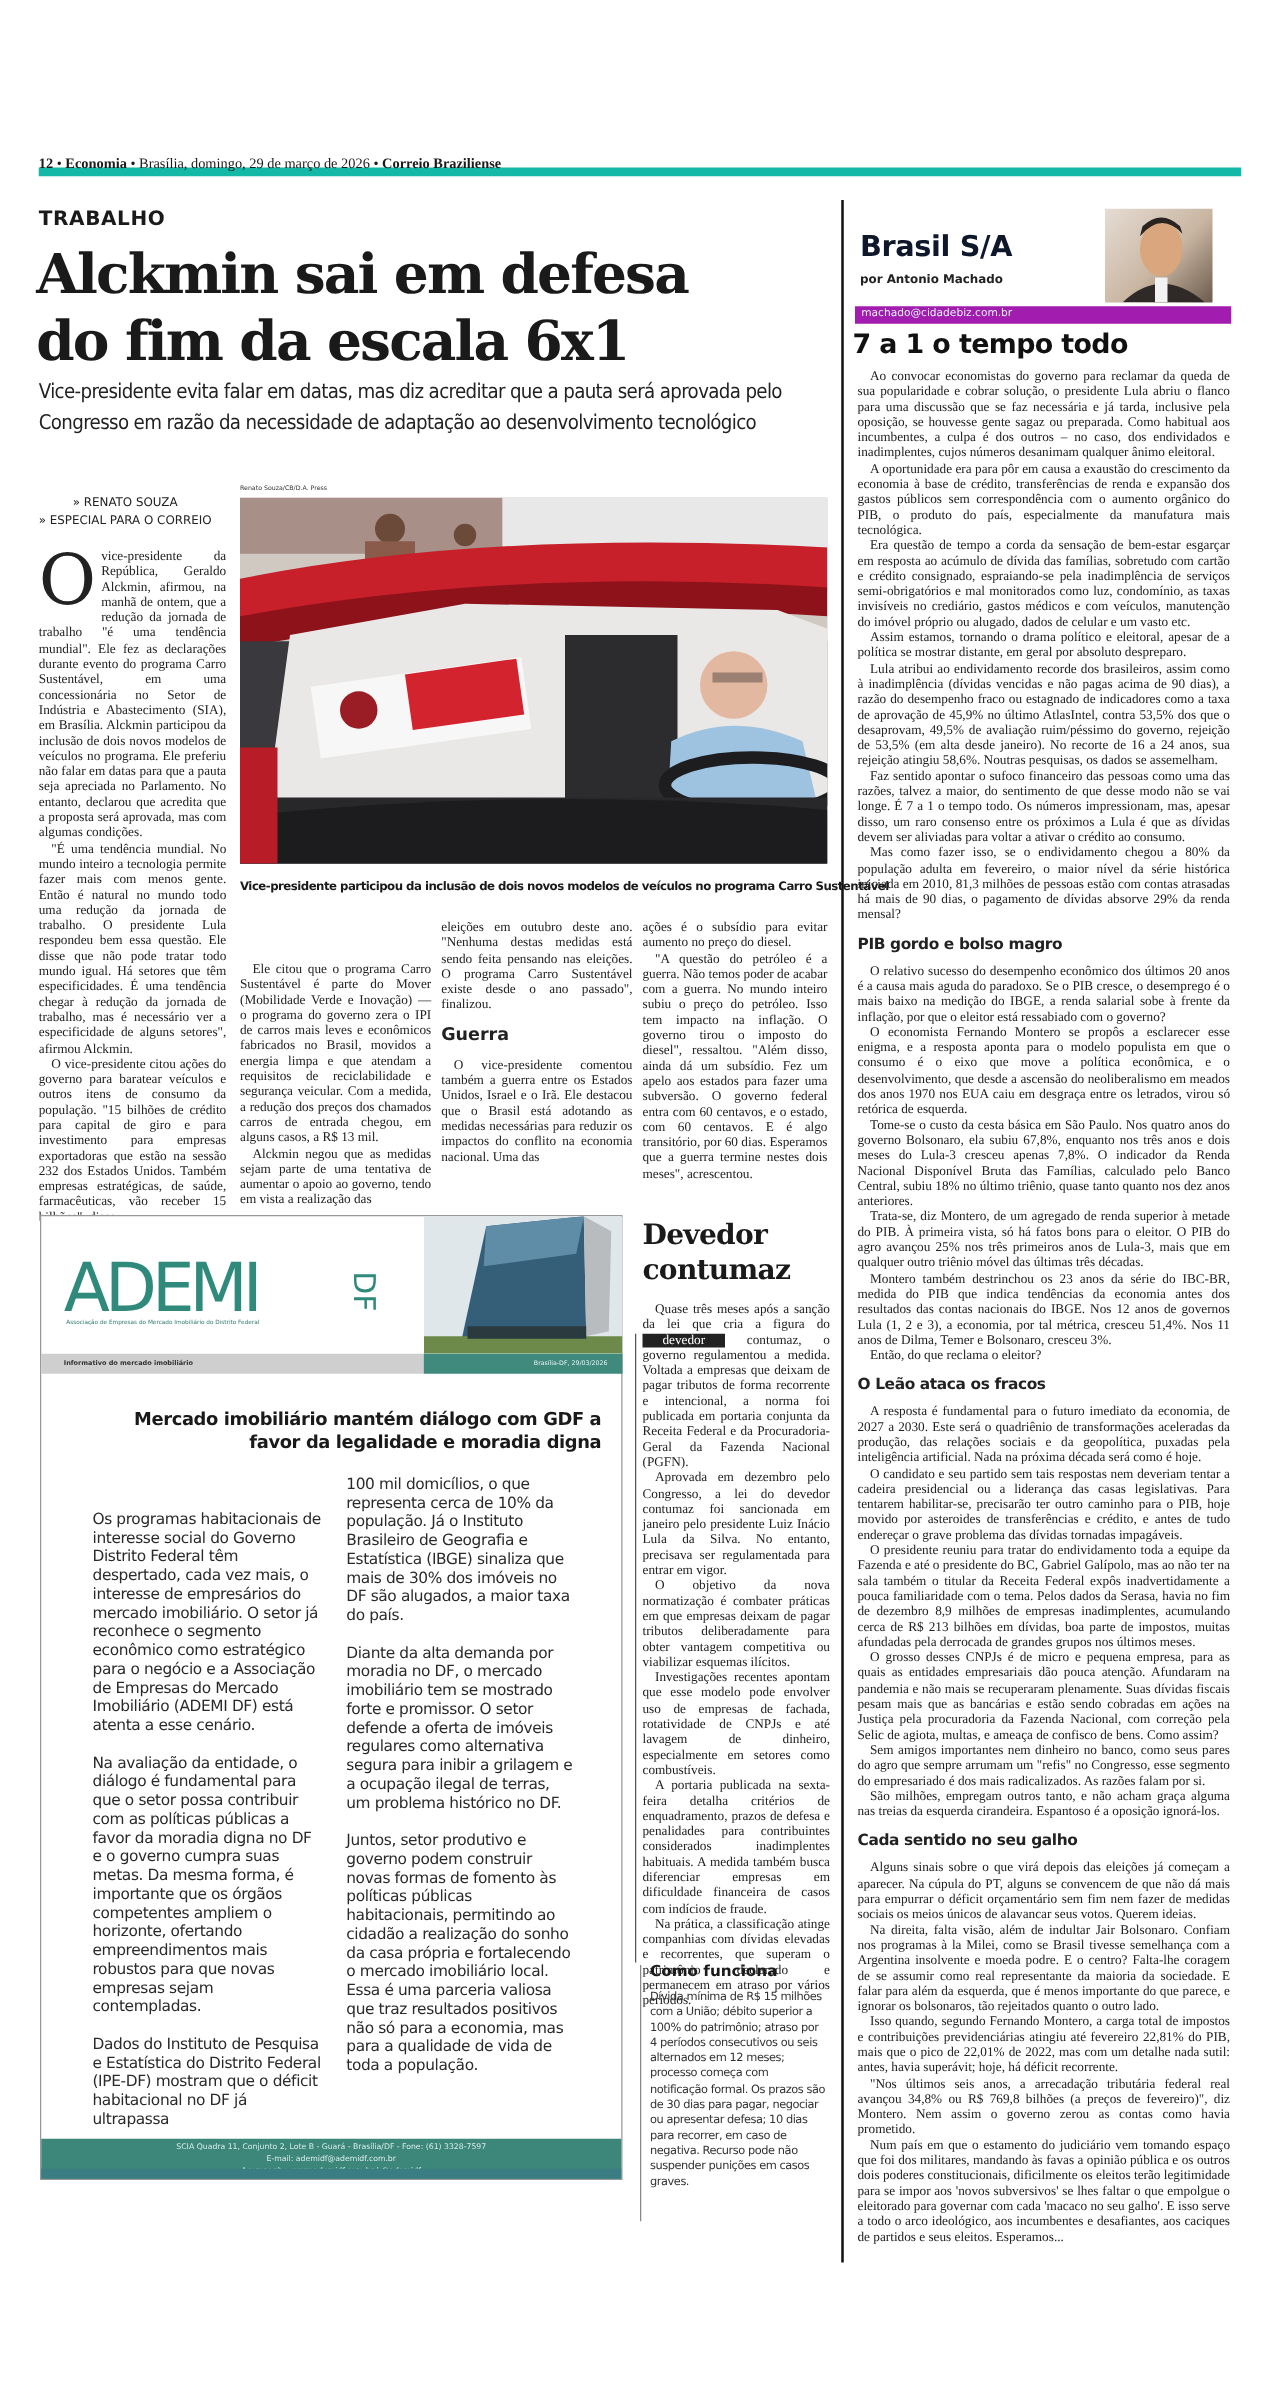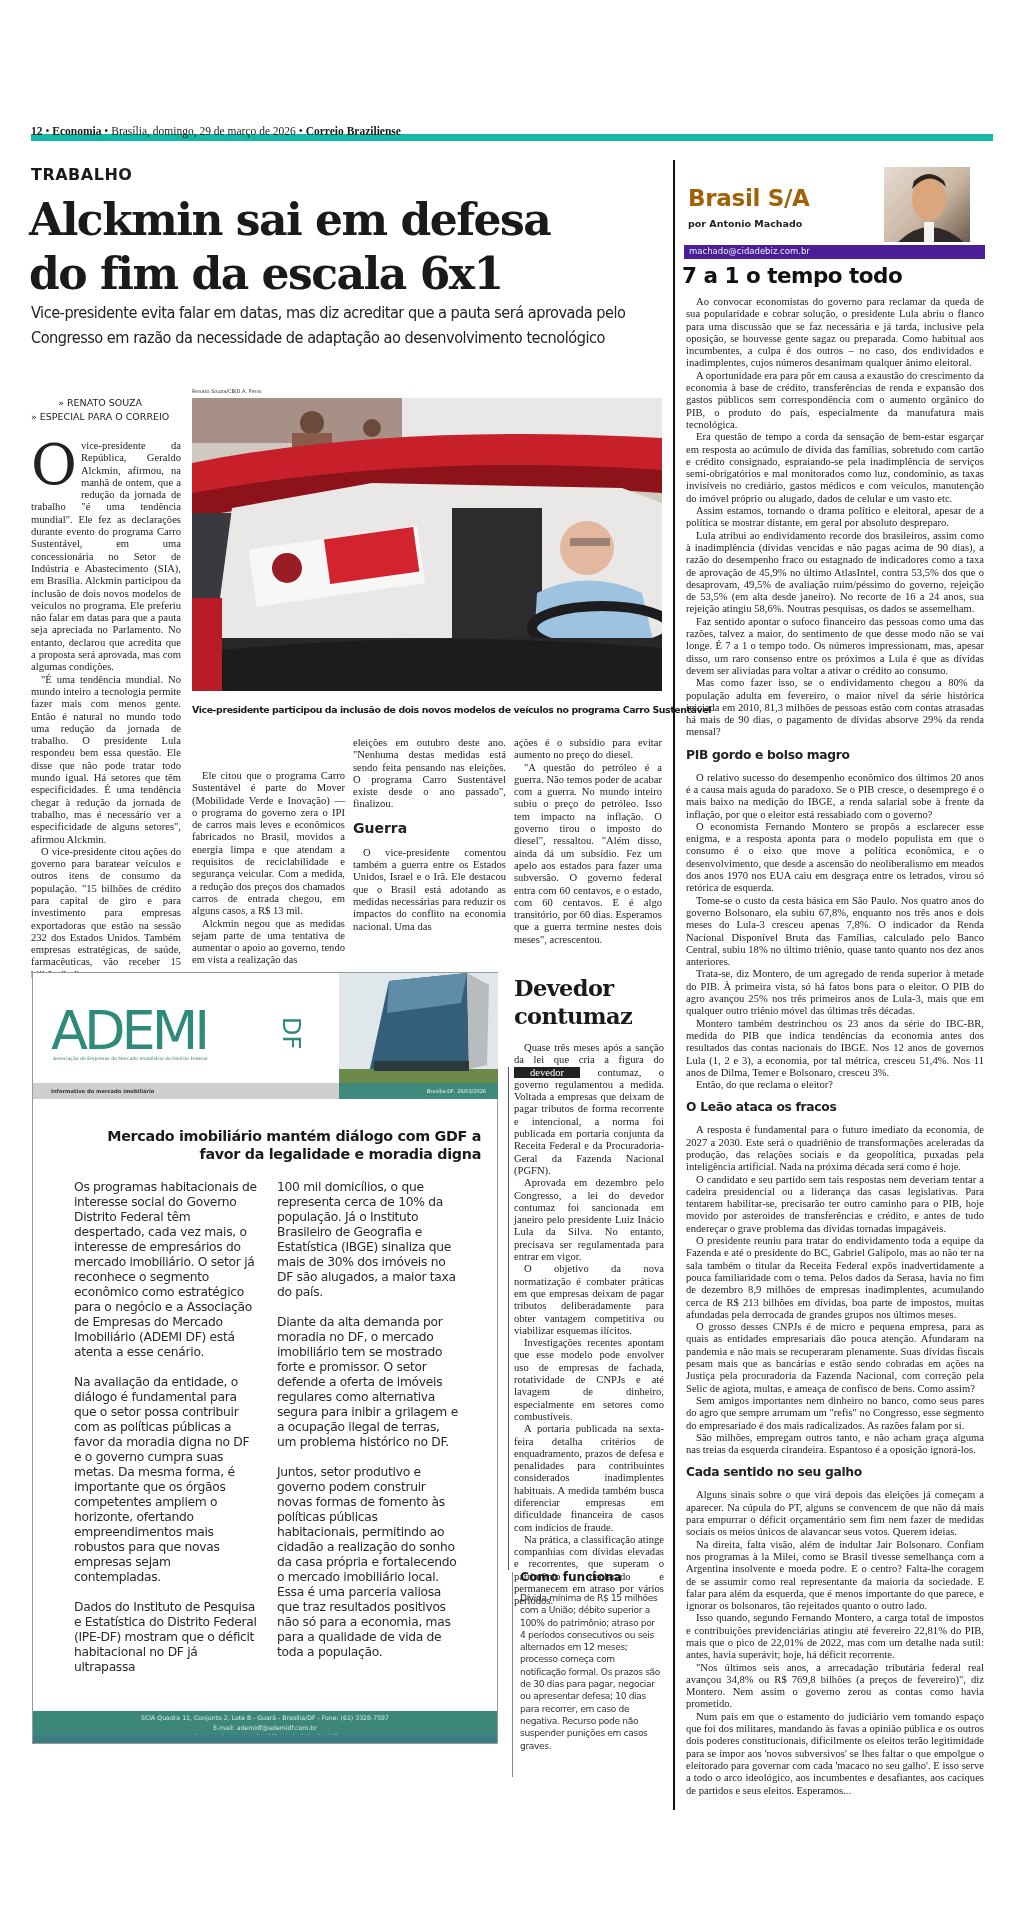--- a/index.html
+++ b/index.html
@@ -35,42 +35,42 @@
   
   #ad { position: absolute; left: 32px; top: 972px; width: 466px; height: 772px; border: 1px solid #999; background: #fff; }
   #ad-logo { position: absolute; left: 18px; top: 30px; width: 260px; height: 50px; }
   #ad-tagline { position: absolute; left: 20px; top: 83px; font-family: "DejaVu Sans", sans-serif; font-size: 4.6px; color: #2e7b6e; white-space: nowrap; }
   #ad-building { position: absolute; left: 306px; top: 0; width: 159px; height: 110px; overflow: hidden; }
   #ad-strip { position: absolute; left: 0; top: 110px; width: 306px; height: 16px; background: #cfcfcf; font-family: "DejaVu Sans", sans-serif; font-size: 5.2px; font-weight: bold; padding: 5px 0 0 18px; color: #333; }
   #ad-date { position: absolute; left: 306px; top: 110px; width: 159px; height: 16px; background: #3f8a7d; color: #e8f3f1; font-family: "DejaVu Sans", sans-serif; font-size: 5px; text-align: right; padding: 5px 12px 0 0; }
   #ad-title { position: absolute; left: 40px; top: 154px; width: 420px; text-align: right; padding-right: 12px; font-family: "DejaVu Sans", sans-serif; font-weight: bold; font-size: 14.3px; line-height: 18px; letter-spacing: -0.3px; color: #1a1a1a; }
   .ad-col { position: absolute; top: 207px; width: 185px; font-family: "DejaVu Sans", sans-serif; font-size: 12.3px; line-height: 15px; letter-spacing: -0.3px; color: #2a2a2a; }
   .ad-col p { margin-bottom: 15px; }
-  #ad-col-a { left: 41px; }
+  #ad-col-a { left: 41px; margin-top: 28px; }
   #ad-col-b { left: 244px; }
   #ad-footer { position: absolute; left: 0; top: 738px; width: 464px; height: 32px; background: #3c877a; text-align: center; font-family: "DejaVu Sans", sans-serif; font-size: 6.2px; line-height: 9.5px; color: #d9ece8; padding-top: 2px; }
   #ad-footer-bar { position: absolute; left: 0; top: 762px; width: 464px; height: 8px; background: #3a7d83; }
 
   
   #devedor-title { position: absolute; left: 514px; top: 974px; width: 150px; font-family: "DejaVu Serif", serif; font-weight: bold; font-size: 22.5px; line-height: 28px; letter-spacing: -0.6px; }
   #devedor-body { position: absolute; left: 514px; top: 1042px; width: 150px; }
   .hl { background: #222; color: #fff; padding: 0 16px; }
   #devedor-sep { position: absolute; left: 508px; top: 1067px; width: 1px; height: 503px; background: #555; }
   #box-como { position: absolute; left: 520px; top: 1570px; width: 140px; }
   #box-como-title { font-family: "DejaVu Sans", sans-serif; font-weight: bold; font-size: 12.2px; margin-bottom: 8px; }
   #box-como-text { font-family: "DejaVu Sans", sans-serif; font-size: 9.1px; line-height: 12.3px; letter-spacing: -0.35px; color: #333; }
   #box-como-sep { position: absolute; left: 512px; top: 1572px; width: 1px; height: 205px; background: #888; }
 
   
   #right-rule { position: absolute; left: 673px; top: 160px; width: 2px; height: 1650px; background: #111; }
   #col-head { position: absolute; left: 684px; top: 165px; width: 300px; height: 80px; }
-  #col-name { position: absolute; left: 4px; top: 20px; font-family: "DejaVu Sans", sans-serif; font-weight: bold; font-size: 23px; color: #a16207; letter-spacing: -0.3px; }
+  #col-name { position: absolute; left: 4px; top: 20px; font-family: "DejaVu Sans", sans-serif; font-weight: bold; font-size: 23px; color: #0f172a; letter-spacing: -0.3px; }
   #col-author { position: absolute; left: 4px; top: 53px; font-family: "DejaVu Sans", sans-serif; font-weight: bold; font-size: 9.5px; color: #222; }
   #col-portrait { position: absolute; left: 200px; top: 2px; width: 86px; height: 75px; background: linear-gradient(135deg,#e5dcd4 0%,#c9b6a2 55%,#6c5b4d 100%); overflow: hidden; }
-  #col-email { position: absolute; left: 684px; top: 245px; width: 301px; height: 14px; background: #4c1d95; color: #dff0f3; font-family: "DejaVu Sans", sans-serif; font-size: 8.5px; padding: 1px 0 0 5px; }
+  #col-email { position: absolute; left: 684px; top: 245px; width: 301px; height: 14px; background: #a21caf; color: #dff0f3; font-family: "DejaVu Sans", sans-serif; font-size: 8.5px; padding: 1px 0 0 5px; }
   #col-title { position: absolute; left: 682px; top: 263px; font-family: "DejaVu Sans", sans-serif; font-size: 21.5px; letter-spacing: -0.5px; color: #111; text-align: center; }
   #col-body { position: absolute; left: 686px; top: 296px; width: 298px; }
   .rsub { font-family: "DejaVu Sans", sans-serif; font-weight: bold; font-size: 12.3px; line-height: 15px; margin: 9px 0 9px; letter-spacing: -0.3px; text-indent: 0 !important; }
 </style>
 </head>
 <body>
 
 <div id="folio">
   <b>12</b>
   <span> • </span>

